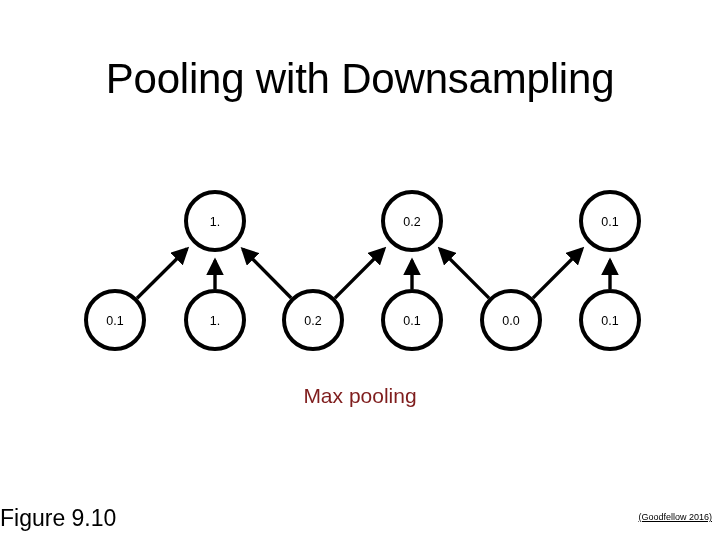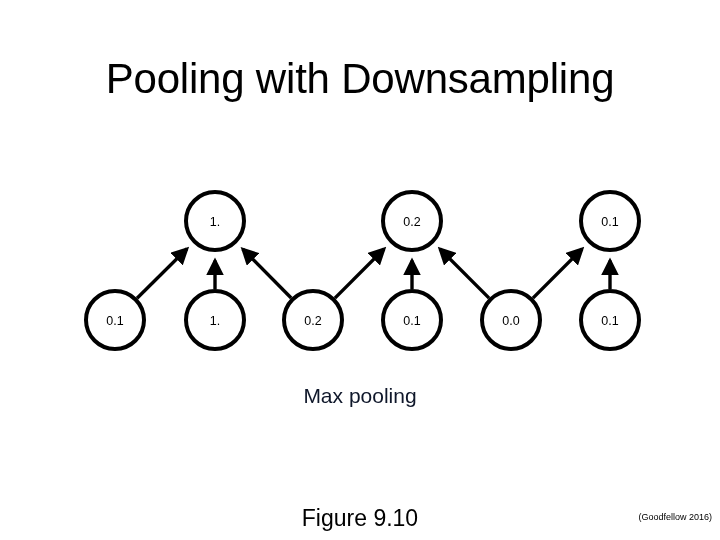--- a/index.html
+++ b/index.html
@@ -43,45 +43,45 @@
   }
   #pooling-caption {
     position: absolute;
     left: 0;
     top: 381px;
     width: 720px;
     text-align: center;
     font-family: "Liberation Sans", sans-serif;
     font-size: 21px;
     line-height: 29px;
-    color: #0f172a;
+    color: #7f1d1d;
   }
   #pooling-caption .cap-line {
     display: block;
     white-space: nowrap;
   }
   #figure-caption {
     position: absolute;
     left: 0;
     top: 505px;
     width: 720px;
-    text-align: center;
     font-family: "Liberation Sans", sans-serif;
     font-size: 23px;
     color: #000000;
     white-space: nowrap;
   }
   #attribution {
     position: absolute;
     right: 8px;
     top: 512px;
     font-family: "Liberation Sans", sans-serif;
     font-size: 9px;
     color: #000000;
     white-space: nowrap;
+    text-decoration: underline;
   }
 </style>
 </head>
 <body>
 
 <div id="slide">
 
   <div id="slide-title">Pooling with Downsampling</div>
 
   <svg id="diagram" viewBox="0 0 720 540" width="720" height="540" xmlns="http://www.w3.org/2000/svg">

